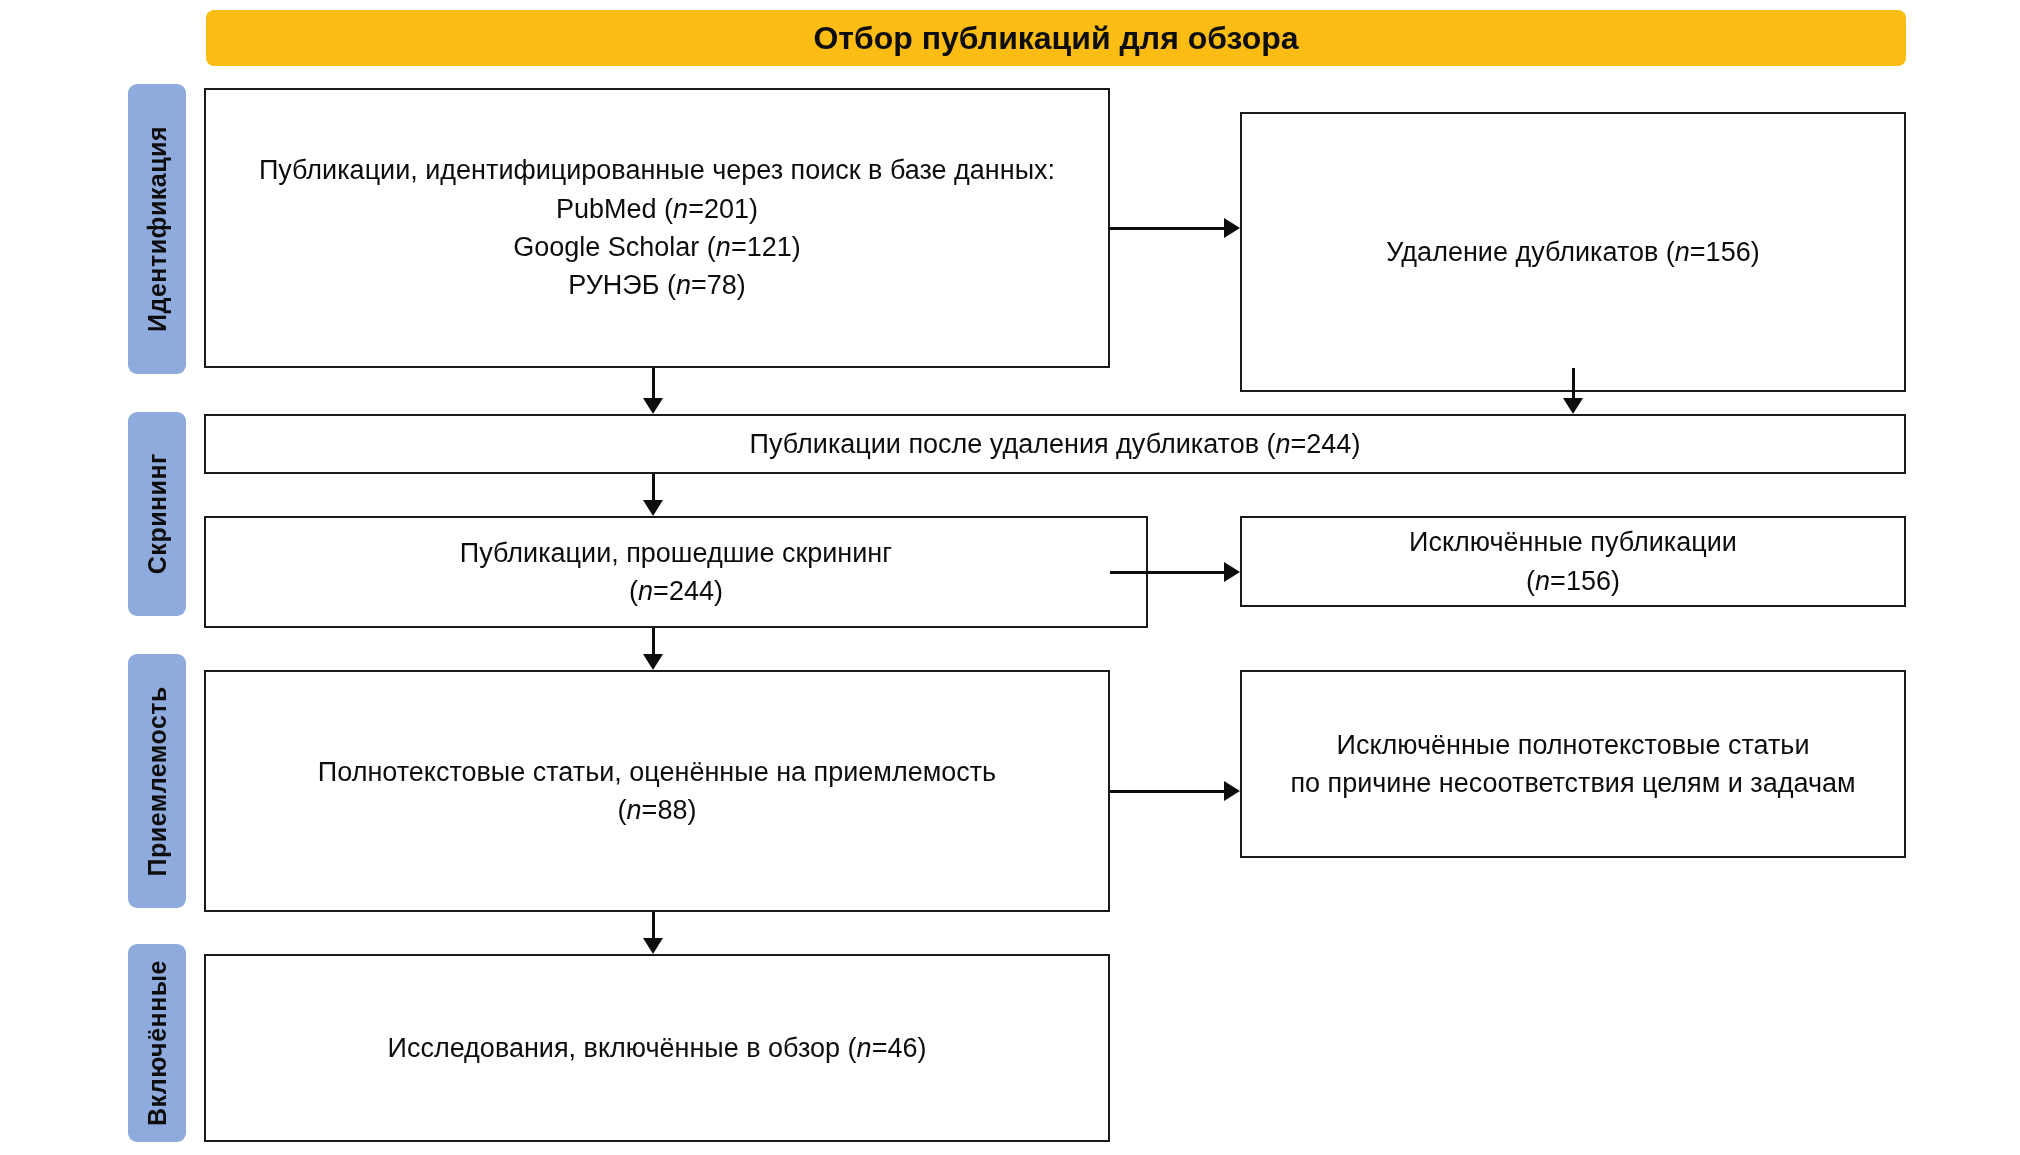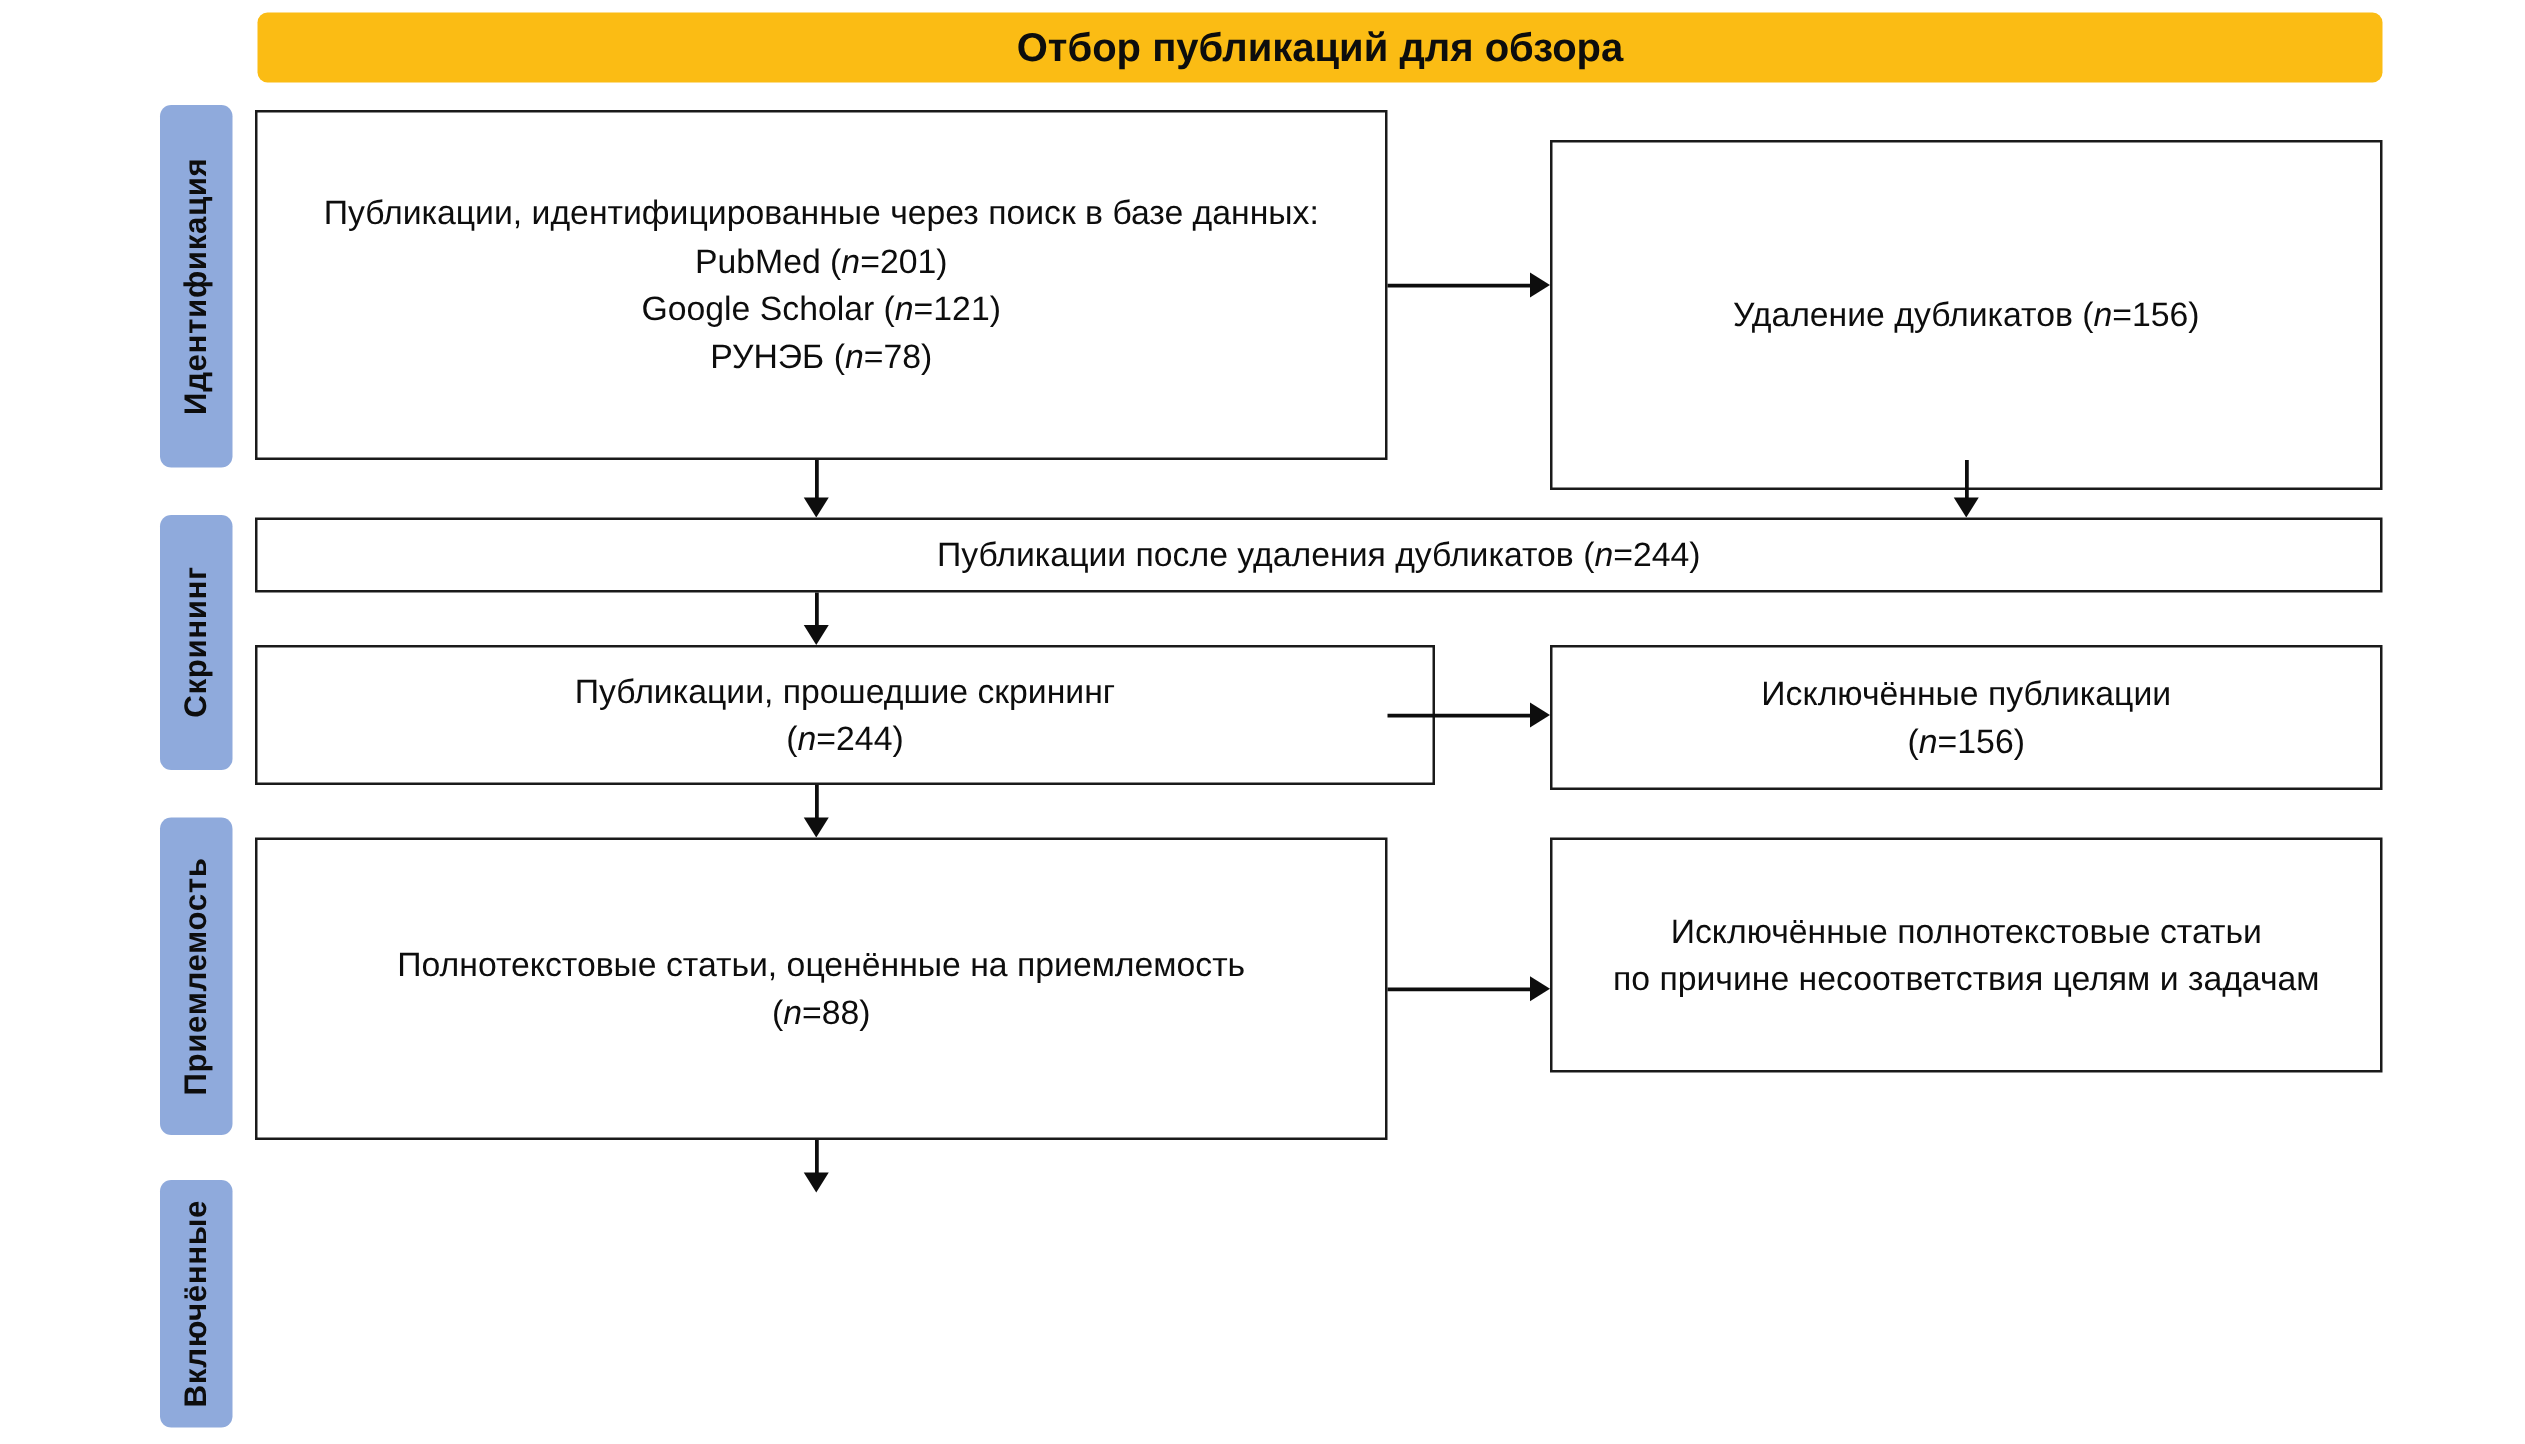--- a/index.html
+++ b/index.html
@@ -187,21 +187,21 @@
     <div class="head"></div>
   </div>
 
   <div class="box" style="left:204px; top:516px; width:944px; height:112px;">
     <div class="box-inner">
       <span class="line">Публикации, прошедшие скрининг</span>
       <span class="line">(<em>n</em>=<span>244</span>)</span>
     </div>
   </div>
 
-  <div class="box" style="left:1240px; top:516px; width:666px; height:116px;">
+  <div class="box" style="left:1240px; top:516px; width:666px; height:91px;">
     <div class="box-inner">
       <span class="line">Исключённые публикации</span>
       <span class="line">(<em>n</em>=<span>156</span>)</span>
     </div>
   </div>
 
   <div class="arrow-h" style="left:1110px; top:560px; width:130px; height:24px;">
     <div class="shaft" style="width:118px;"></div>
     <div class="head"></div>
   </div>
@@ -228,14 +228,19 @@
   <div class="arrow-h" style="left:1110px; top:779px; width:130px; height:24px;">
     <div class="shaft" style="width:118px;"></div>
     <div class="head"></div>
   </div>
 
   <div class="arrow-v" style="left:641px; top:912px; width:24px; height:42px;">
     <div class="shaft" style="height:28px;"></div>
     <div class="head"></div>
   </div>
 
+  <div class="box" style="left:204px; top:954px; width:906px; height:188px;">
+    <div class="box-inner">
+      <span class="line">Исследования, включённые в обзор (<em>n</em>=<span>46</span>)</span>
+    </div>
+  </div>
 
 </div>
 
 </body></html>

